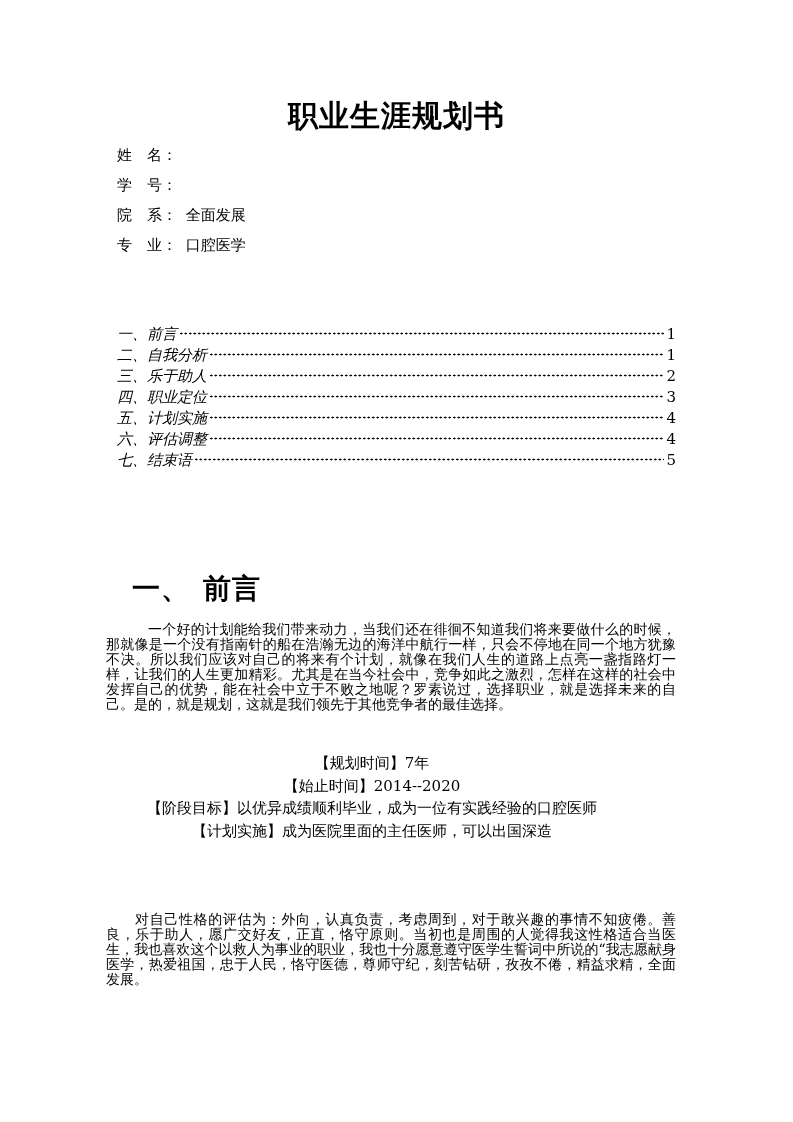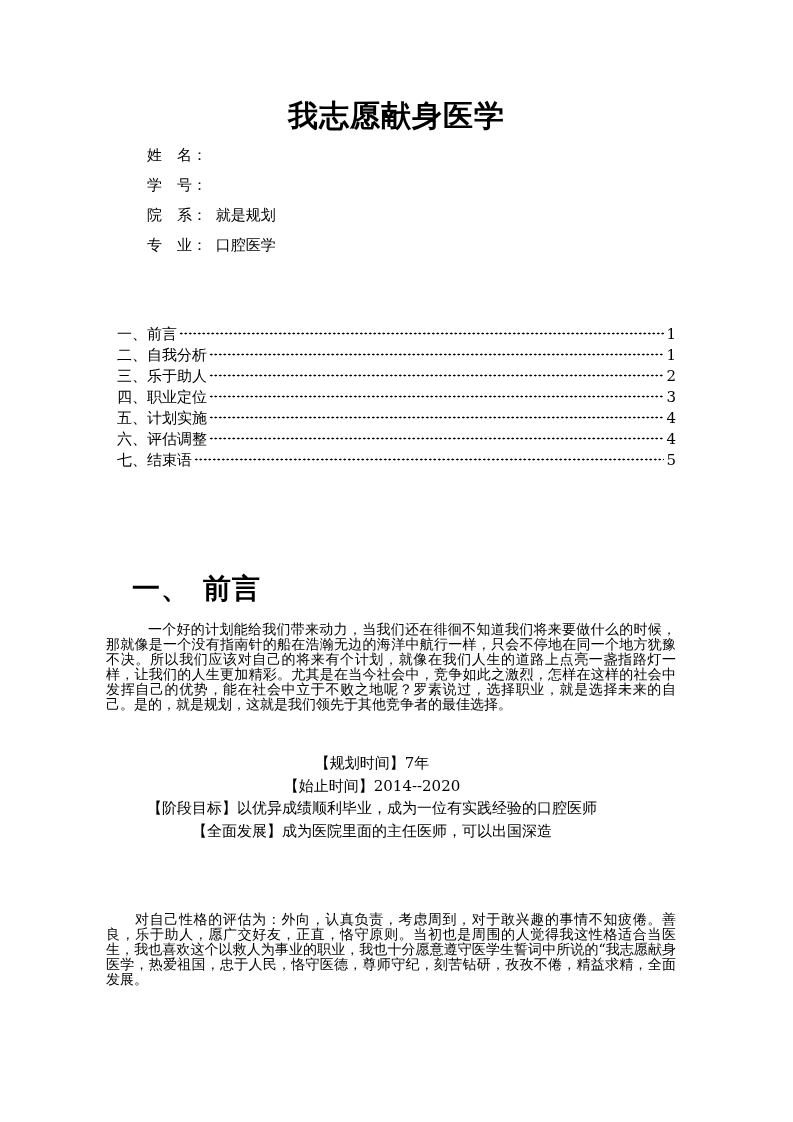--- a/index.html
+++ b/index.html
@@ -20,21 +20,20 @@
     text-align: center;
     font-size: 30px;
     font-weight: bold;
     letter-spacing: 1px;
   }
 
   .info-block {
     position: absolute;
     top: 147px; left: 117px;
     font-size: 15px;
-    margin-left: 30px;
   }
   .info-row { height: 16px; line-height: 16px; margin-bottom: 14px; }
   .info-label { display: inline-block; }
   .info-value { display: inline-block; margin-left: 4px; }
 
   .toc-title {
     position: absolute;
     top: 262px; left: 0; width: 100%;
     margin: 0;
     text-align: center;
@@ -43,21 +42,21 @@
     letter-spacing: 5px;
   }
 
   .toc-list {
     position: absolute;
     top: 318px; left: 117px;
     width: 559px;
     font-size: 15px;
   }
   .toc-row { display: flex; align-items: baseline; height: 21px; line-height: 21px; }
-  .toc-label { white-space: nowrap; }
+  .toc-label { white-space: nowrap; font-style: italic; }
   .toc-dots {
     flex: 1;
     height: 21px;
     margin: 0 2px;
     background-image: radial-gradient(circle, #000 0.9px, transparent 1.1px);
     background-size: 4.5px 3px;
     background-repeat: repeat-x;
     background-position: 0 14px;
   }
   .toc-page { white-space: nowrap; }
@@ -96,34 +95,34 @@
     text-align: center;
   }
   .goal-row { white-space: nowrap; }
   .goal-tag, .goal-text { display: inline; }
 </style>
 </head>
 <body>
 
 <div class="page">
 
-  <h1 class="doc-title">我志愿献身医学</h1>
+  <h1 class="doc-title">职业生涯规划书</h1>
 
   <div class="info-block">
     <div class="info-row">
       <span class="info-label">姓　名：</span>
       <span class="info-value"></span>
     </div>
     <div class="info-row">
       <span class="info-label">学　号：</span>
       <span class="info-value"></span>
     </div>
     <div class="info-row">
       <span class="info-label">院　系：</span>
-      <span class="info-value">就是规划</span>
+      <span class="info-value">全面发展</span>
     </div>
     <div class="info-row">
       <span class="info-label">专　业：</span>
       <span class="info-value">口腔医学</span>
     </div>
   </div>
 
 
   <div class="toc-list">
     <div class="toc-row">
@@ -173,20 +172,20 @@
     <div class="goal-row">
       <span class="goal-tag">【规划时间】</span><span class="goal-text">7年</span>
     </div>
     <div class="goal-row">
       <span class="goal-tag">【始止时间】</span><span class="goal-text">2014--2020</span>
     </div>
     <div class="goal-row">
       <span class="goal-tag">【阶段目标】</span><span class="goal-text">以优异成绩顺利毕业，成为一位有实践经验的口腔医师</span>
     </div>
     <div class="goal-row">
-      <span class="goal-tag">【全面发展】</span><span class="goal-text">成为医院里面的主任医师，可以出国深造</span>
+      <span class="goal-tag">【计划实施】</span><span class="goal-text">成为医院里面的主任医师，可以出国深造</span>
     </div>
   </div>
 
 
   <p class="body-para" id="para2">对自己性格的评估为：外向，认真负责，考虑周到，对于敢兴趣的事情不知疲倦。善良，乐于助人，愿广交好友，正直，恪守原则。当初也是周围的人觉得我这性格适合当医生，我也喜欢这个以救人为事业的职业，我也十分愿意遵守医学生誓词中所说的“我志愿献身医学，热爱祖国，忠于人民，恪守医德，尊师守纪，刻苦钻研，孜孜不倦，精益求精，全面发展。</p>
 
 </div>
 
 </body></html>

